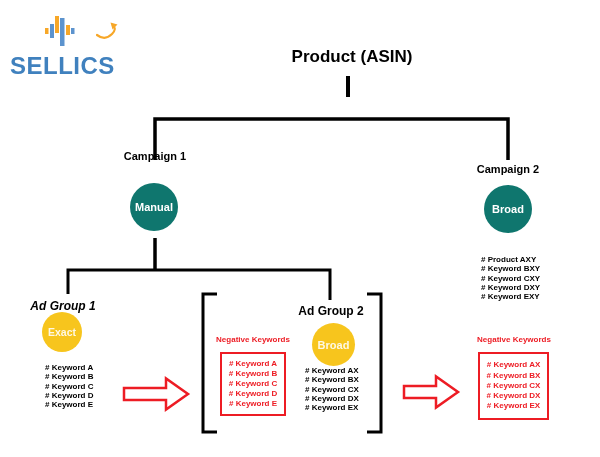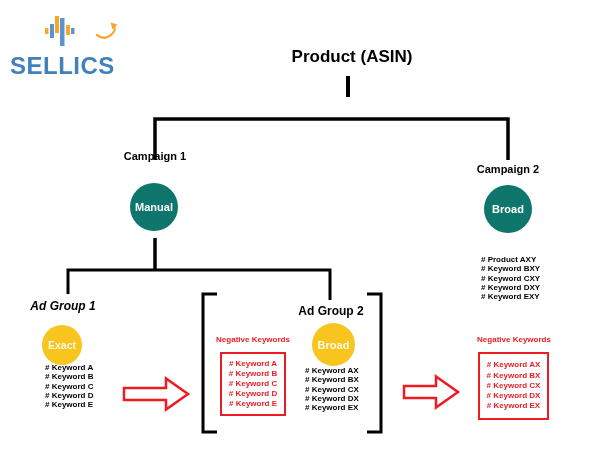--- a/index.html
+++ b/index.html
@@ -89,21 +89,21 @@
   <div class="circle blue" style="left:484px;top:185px;width:48px;height:48px;">Broad</div>
   <div class="kw-list" style="left:481px;top:255px;">
     <span># Product AXY</span>
     <span># Keyword BXY</span>
     <span># Keyword CXY</span>
     <span># Keyword DXY</span>
     <span># Keyword EXY</span>
   </div>
 
   <div class="node-label adgroup-label" style="left:18px;top:299px;font-style:italic;">Ad Group 1</div>
-  <div class="circle yellow" style="left:42px;top:325px;width:40px;height:40px;">Exact</div>
+  <div class="circle yellow" style="left:42px;top:312px;width:40px;height:40px;">Exact</div>
   <div class="kw-list" style="left:45px;top:363px;">
     <span># Keyword A</span>
     <span># Keyword B</span>
     <span># Keyword C</span>
     <span># Keyword D</span>
     <span># Keyword E</span>
   </div>
 
   <div class="neg-label" style="left:198px;top:335px;">Negative Keywords</div>
   <div class="neg-box" style="left:220px;top:352px;width:66px;height:64px;">

